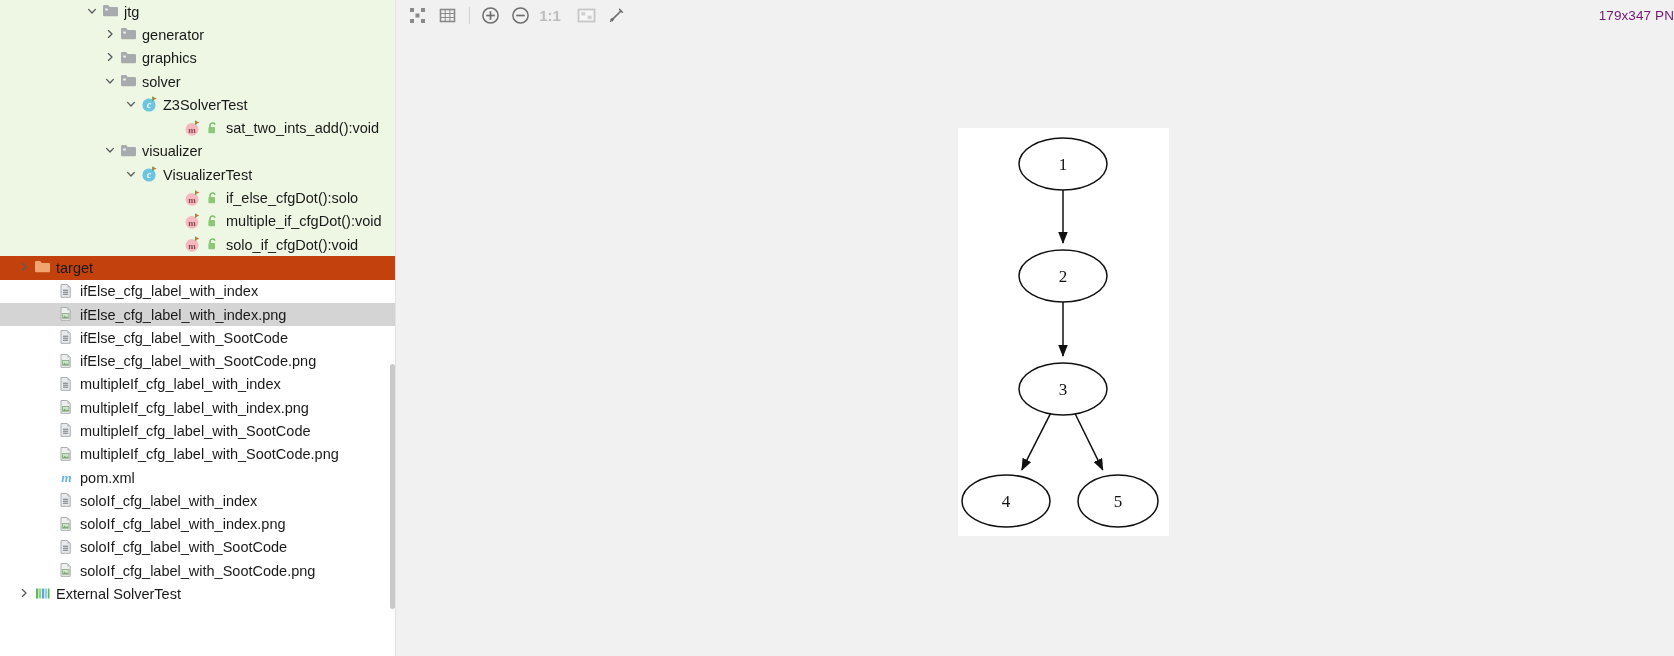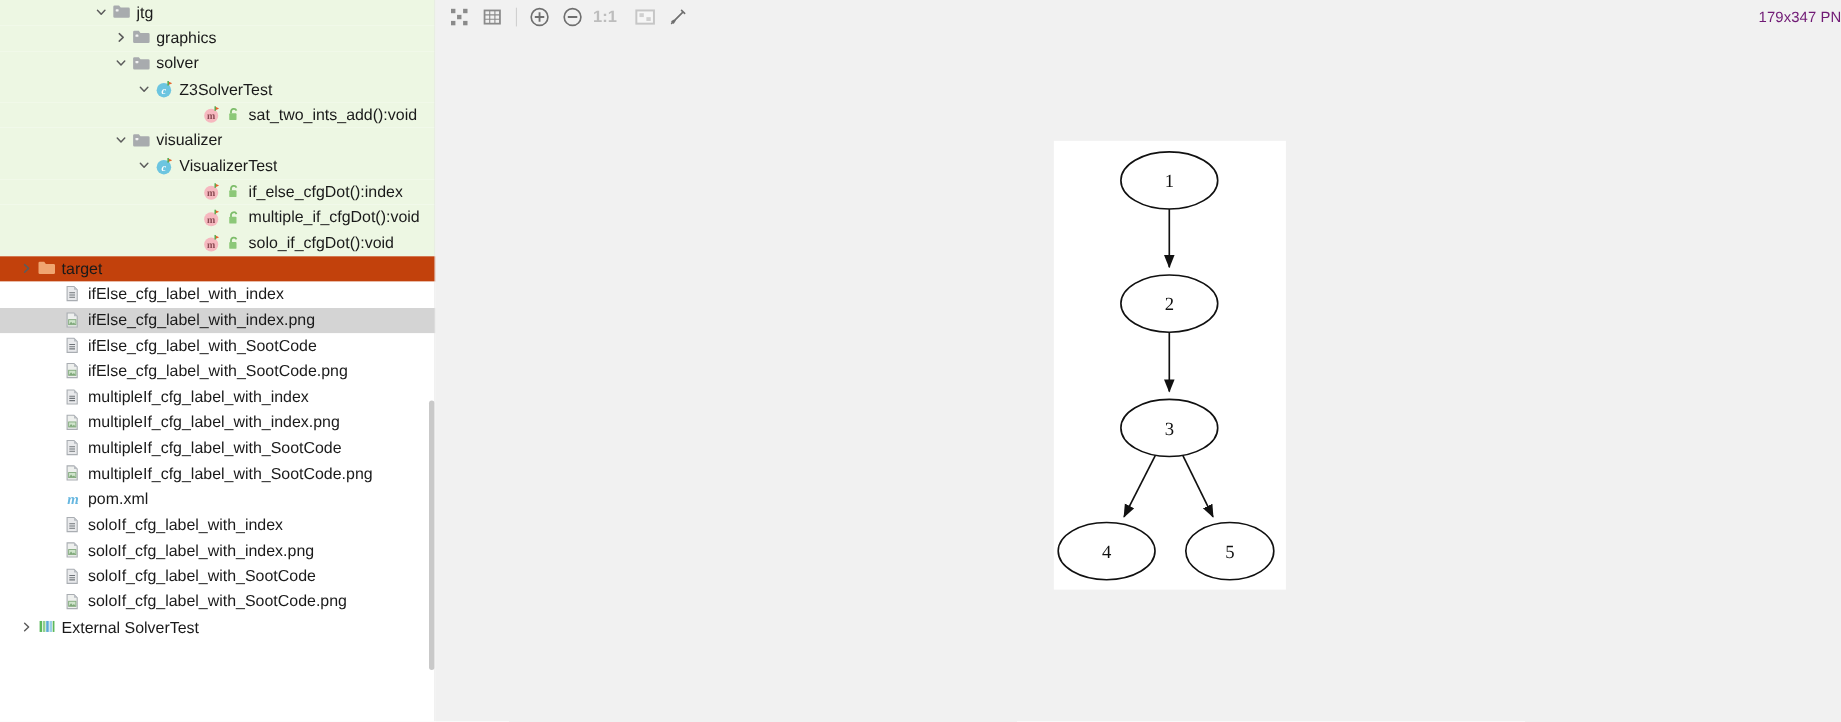--- a/index.html
+++ b/index.html
@@ -160,20 +160,35 @@
             <svg width="12" height="12" viewBox="0 0 12 12">
               <path d="M4.4 2.6 L8.0 6.0 L4.4 9.4" fill="none" stroke="#5c5c5c" stroke-width="1.35" stroke-linecap="round" stroke-linejoin="round"></path>
             </svg>
           </span>
           <span class="ic">
             <svg width="17" height="15" viewBox="0 0 17 15">
               <path d="M1 3.2 A1.2 1.2 0 0 1 2.2 2 H6.2 L7.7 3.9 H14.8 A1.2 1.2 0 0 1 16 5.1 V12 A1.2 1.2 0 0 1 14.8 13.2 H2.2 A1.2 1.2 0 0 1 1 12 Z" fill="#a8abae"></path>
               <rect x="3.2" y="5.4" width="2.6" height="2.1" rx="0.4" fill="#f2f2f2"></rect>
             </svg>
           </span>
+          <span class="lbl">generator</span>
+        </div>
+        <div class="tree-row green">
+          <span class="indent" style="width: 104px;"></span>
+          <span class="arrow">
+            <svg width="12" height="12" viewBox="0 0 12 12">
+              <path d="M4.4 2.6 L8.0 6.0 L4.4 9.4" fill="none" stroke="#5c5c5c" stroke-width="1.35" stroke-linecap="round" stroke-linejoin="round"></path>
+            </svg>
+          </span>
+          <span class="ic">
+            <svg width="17" height="15" viewBox="0 0 17 15">
+              <path d="M1 3.2 A1.2 1.2 0 0 1 2.2 2 H6.2 L7.7 3.9 H14.8 A1.2 1.2 0 0 1 16 5.1 V12 A1.2 1.2 0 0 1 14.8 13.2 H2.2 A1.2 1.2 0 0 1 1 12 Z" fill="#a8abae"></path>
+              <rect x="3.2" y="5.4" width="2.6" height="2.1" rx="0.4" fill="#f2f2f2"></rect>
+            </svg>
+          </span>
           <span class="lbl">graphics</span>
         </div>
         <div class="tree-row green">
           <span class="indent" style="width: 104px;"></span>
           <span class="arrow">
             <svg width="12" height="12" viewBox="0 0 12 12">
               <path d="M2.6 4.4 L6 8.0 L9.4 4.4" fill="none" stroke="#5c5c5c" stroke-width="1.35" stroke-linecap="round" stroke-linejoin="round"></path>
             </svg>
           </span>
           <span class="ic">
@@ -258,21 +273,21 @@
               <circle cx="8" cy="9.3" r="6.4" fill="#f6b8bf"></circle>
               <text x="8" y="12.6" font-family="Liberation Serif,serif" font-size="9" font-weight="bold" fill="#8a4a52" text-anchor="middle">m</text>
               <path d="M11.4 0.8 L15.2 2.6 L11.4 4.4 Z" fill="#e8622a"></path>
               <rect x="11.0" y="0.6" width="1.2" height="4.2" fill="#4caf50"></rect>
             </svg>
           </span>
           <span class="lock-ic"><svg width="13" height="14" viewBox="0 0 13 14">
               <path d="M4.0 6.2 V4.2 A2.6 2.6 0 0 1 9.0 3.6" fill="none" stroke="#7dbd6a" stroke-width="1.6"></path>
               <rect x="2.4" y="6.0" width="6.6" height="6.2" rx="0.8" fill="#8cc878"></rect>
             </svg></span>
-          <span class="lbl">if_else_cfgDot():index</span>
+          <span class="lbl">if_else_cfgDot():solo</span>
         </div>
         <div class="tree-row green">
           <span class="indent" style="width: 168px;"></span>
           <span class="arrow"></span>
           <span class="ic">
             <svg width="17" height="17" viewBox="0 0 17 17">
               <circle cx="8" cy="9.3" r="6.4" fill="#f6b8bf"></circle>
               <text x="8" y="12.6" font-family="Liberation Serif,serif" font-size="9" font-weight="bold" fill="#8a4a52" text-anchor="middle">m</text>
               <path d="M11.4 0.8 L15.2 2.6 L11.4 4.4 Z" fill="#e8622a"></path>
               <rect x="11.0" y="0.6" width="1.2" height="4.2" fill="#4caf50"></rect>

